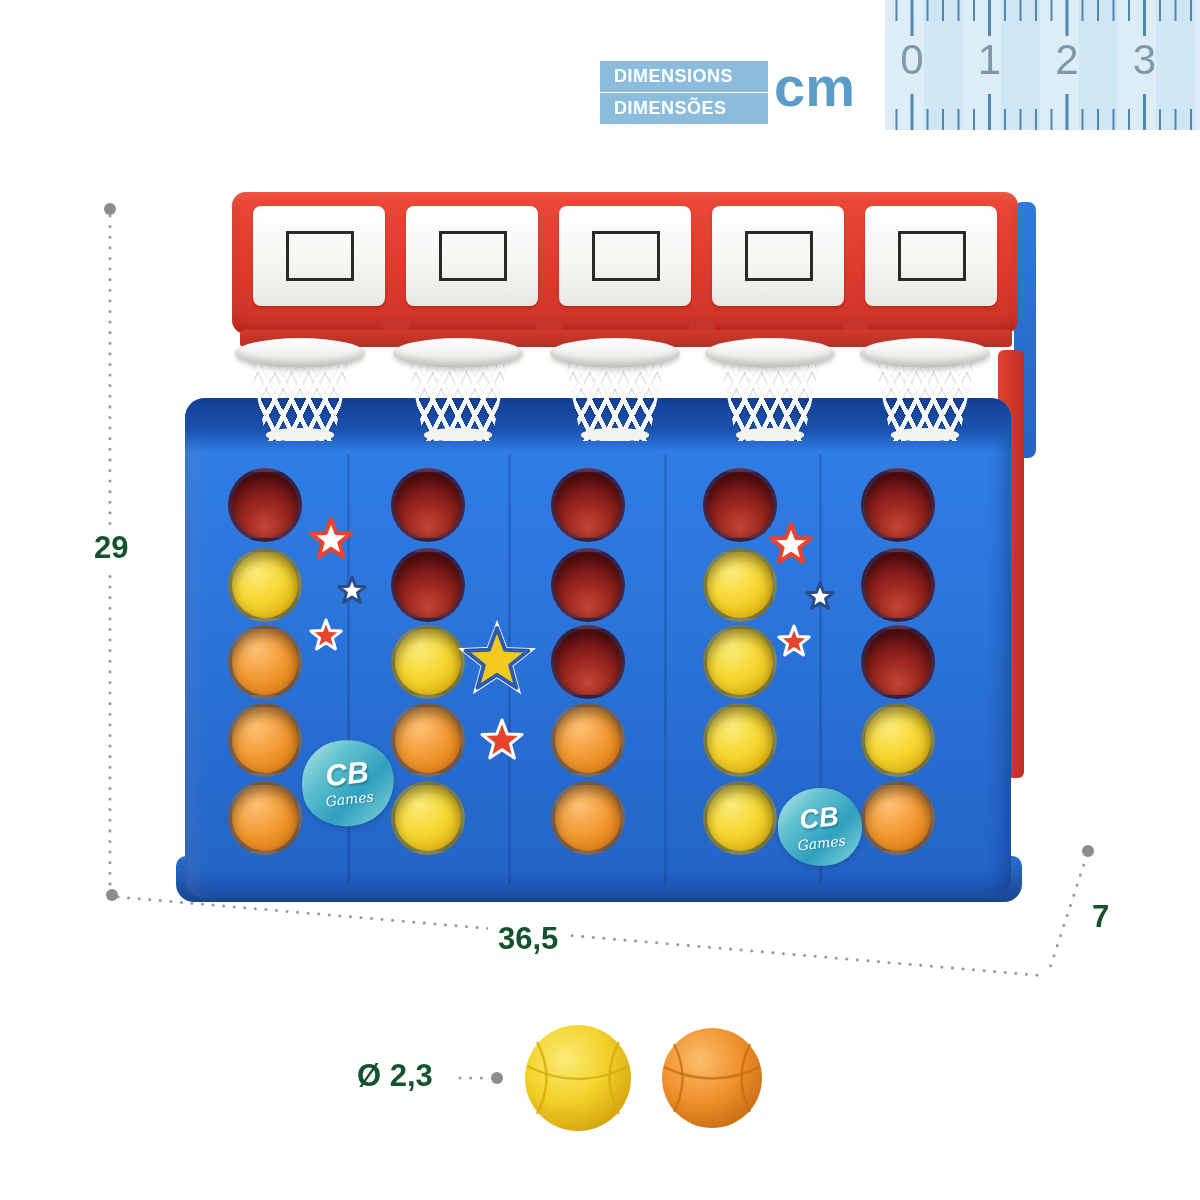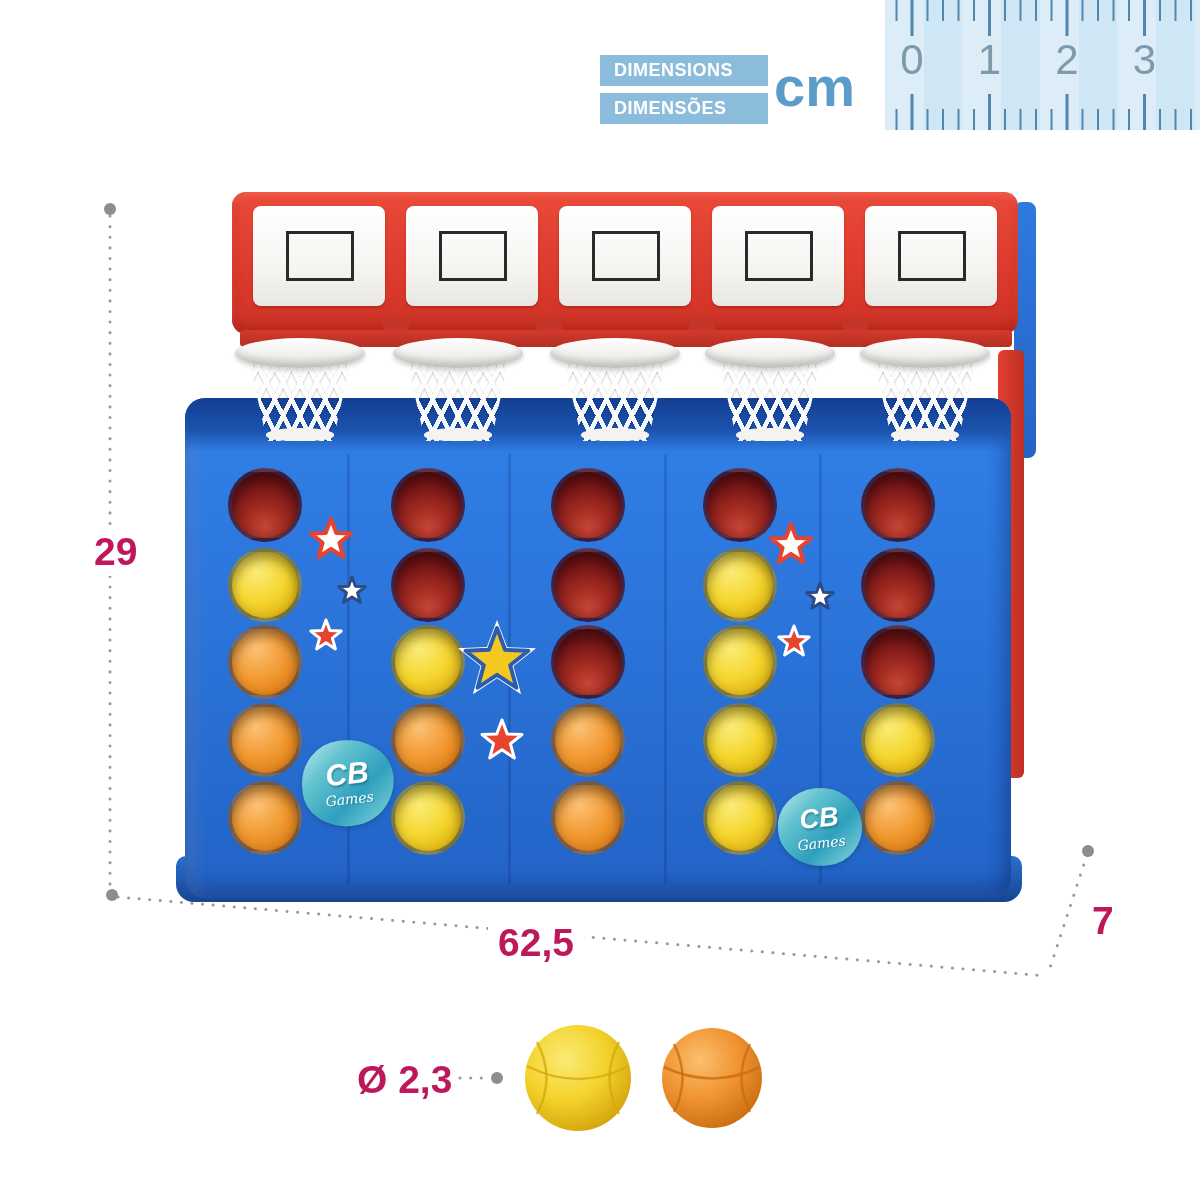--- a/index.html
+++ b/index.html
@@ -4,21 +4,21 @@
 <style>
   html,body { margin:0; padding:0; background:#fff; }
   .canvas { position:relative; width:1200px; height:1200px; background:#ffffff; overflow:hidden;
             font-family:"Liberation Sans", sans-serif; }
 
   
   .hdr-bar { position:absolute; display:flex; align-items:center; color:#fff; font-weight:700;
              padding-left:14px; letter-spacing:.5px; box-sizing:border-box; }
   .hdr-main { left:600px; top:14px; width:208px; height:42px; background:#4e96c6; font-size:23px; }
   .hdr-sub  { left:600px; width:168px; height:31px; background:#8cbcdc; font-size:18px; }
-  .s1 { top:55px; } .s2 { top:93px; }
+  .s1 { top:61px; } .s2 { top:93px; }
   .hdr-cm { position:absolute; left:774px; top:54px; font-size:56px; font-weight:700; color:#5b9cc9; }
 
   
   .ruler { position:absolute; left:885px; top:0; width:315px; height:130px;
            background:repeating-linear-gradient(90deg,#dcedf8 0 38.75px,#cfe6f4 38.75px 77.5px); }
   .ruler-svg { position:absolute; left:0; top:0; }
   .ruler-num { position:absolute; width:50px; text-align:center; top:36px; font-size:42px; color:#7e99a9; }
 
   
   .scene { position:absolute; inset:0; }
@@ -78,21 +78,21 @@
   .logo-games { font-style:italic; font-size:14px; margin-top:2px; font-family:"DejaVu Serif", serif;
                 text-shadow:1px 1px 1px rgba(0,60,80,.3); }
 
   
   .overlay { position:absolute; left:0; top:0; width:1200px; height:1200px; pointer-events:none; }
   .dotline { stroke:#9a9a9a; stroke-width:3; stroke-dasharray:0.1 10.5; stroke-linecap:round; fill:none; }
   .dot { fill:#8d8d8d; }
   .seamline-y { stroke:#d5ab0d; stroke-width:2.5; fill:none; opacity:.8; }
   .seamline-o { stroke:#cb6d10; stroke-width:2.5; fill:none; opacity:.8; }
 
-  .dim-label { position:absolute; z-index:10; color:#be185d; font-weight:700; font-size:39px; }
+  .dim-label { position:absolute; z-index:10; color:#14532d; font-weight:700; font-size:31px; }
   .dim-h { left:86px;  top:528px; background:#fff; padding:2px 8px; }
   .dim-w { left:488px; top:919px; background:#fff; padding:2px 10px; }
   .dim-d { left:1092px; top:899px; }
   .dim-ball { left:357px; top:1058px; }
 </style>
 </head>
 <body>
 
 <div class="canvas">
 
@@ -280,16 +280,16 @@
     <path class="seamline-y" d="M 527,1066 Q 578,1092 629,1066"></path>
     <path class="seamline-y" d="M 537,1042 Q 556,1078 537,1114"></path>
     <path class="seamline-y" d="M 619,1042 Q 600,1078 619,1114"></path>
     <circle cx="712" cy="1078" r="50" fill="url(#go)"></circle>
     <path class="seamline-o" d="M 664,1067 Q 712,1090 760,1067"></path>
     <path class="seamline-o" d="M 674,1044 Q 691,1078 674,1112"></path>
     <path class="seamline-o" d="M 750,1044 Q 733,1078 750,1112"></path>
   </svg>
 
   <div class="dim-label dim-h">29</div>
-  <div class="dim-label dim-w">62,5</div>
+  <div class="dim-label dim-w">36,5</div>
   <div class="dim-label dim-d">7</div>
   <div class="dim-label dim-ball">Ø 2,3</div>
 </div>
 
 </body></html>

